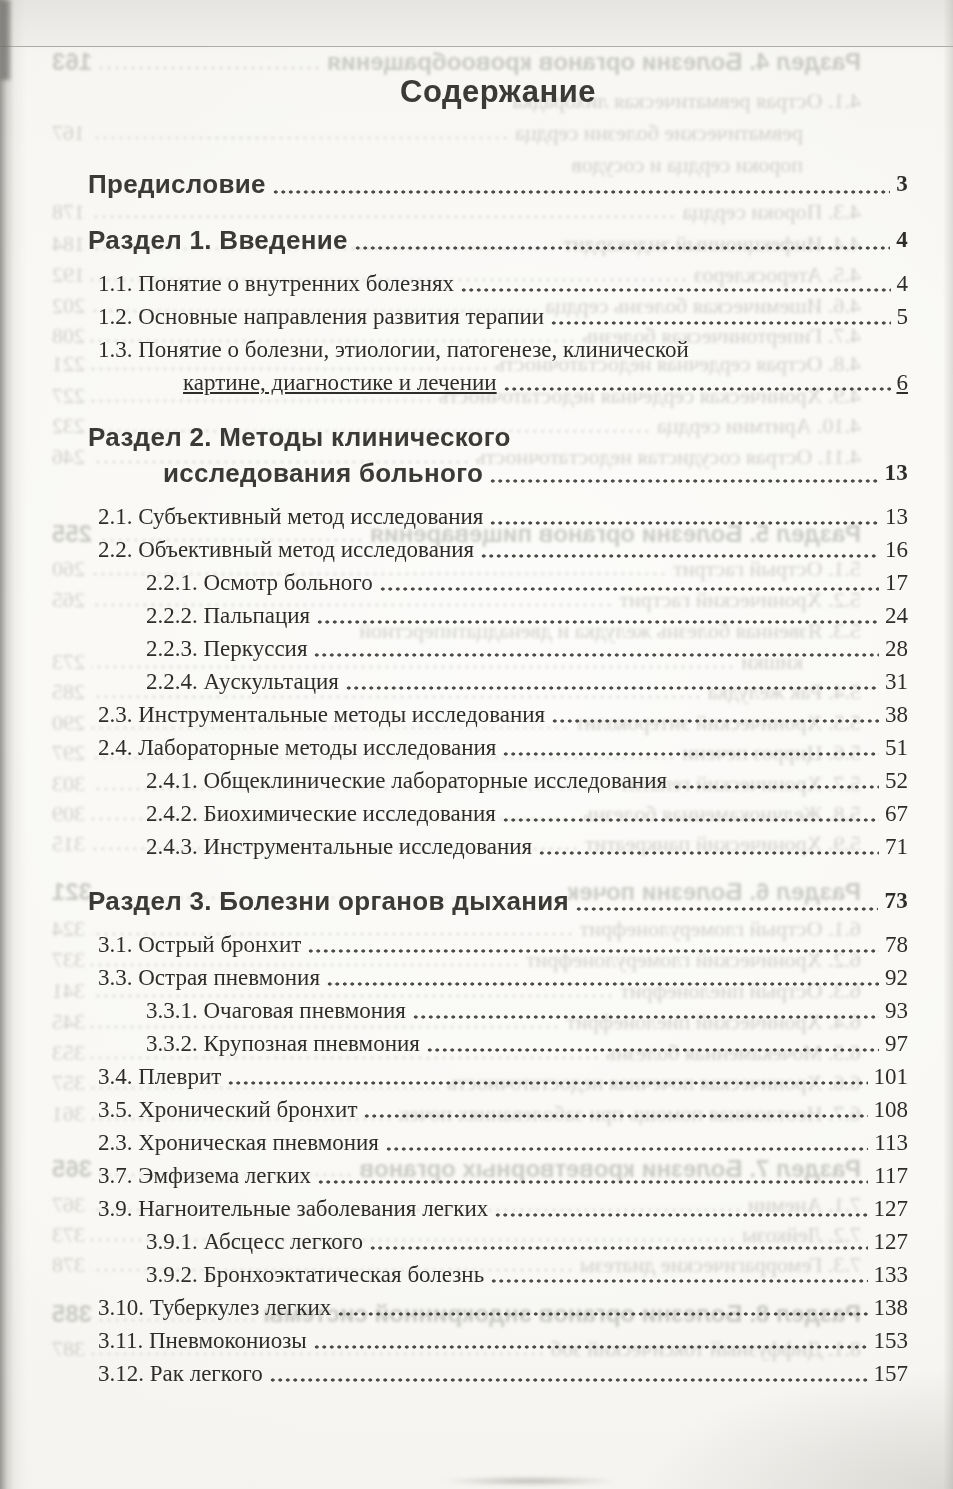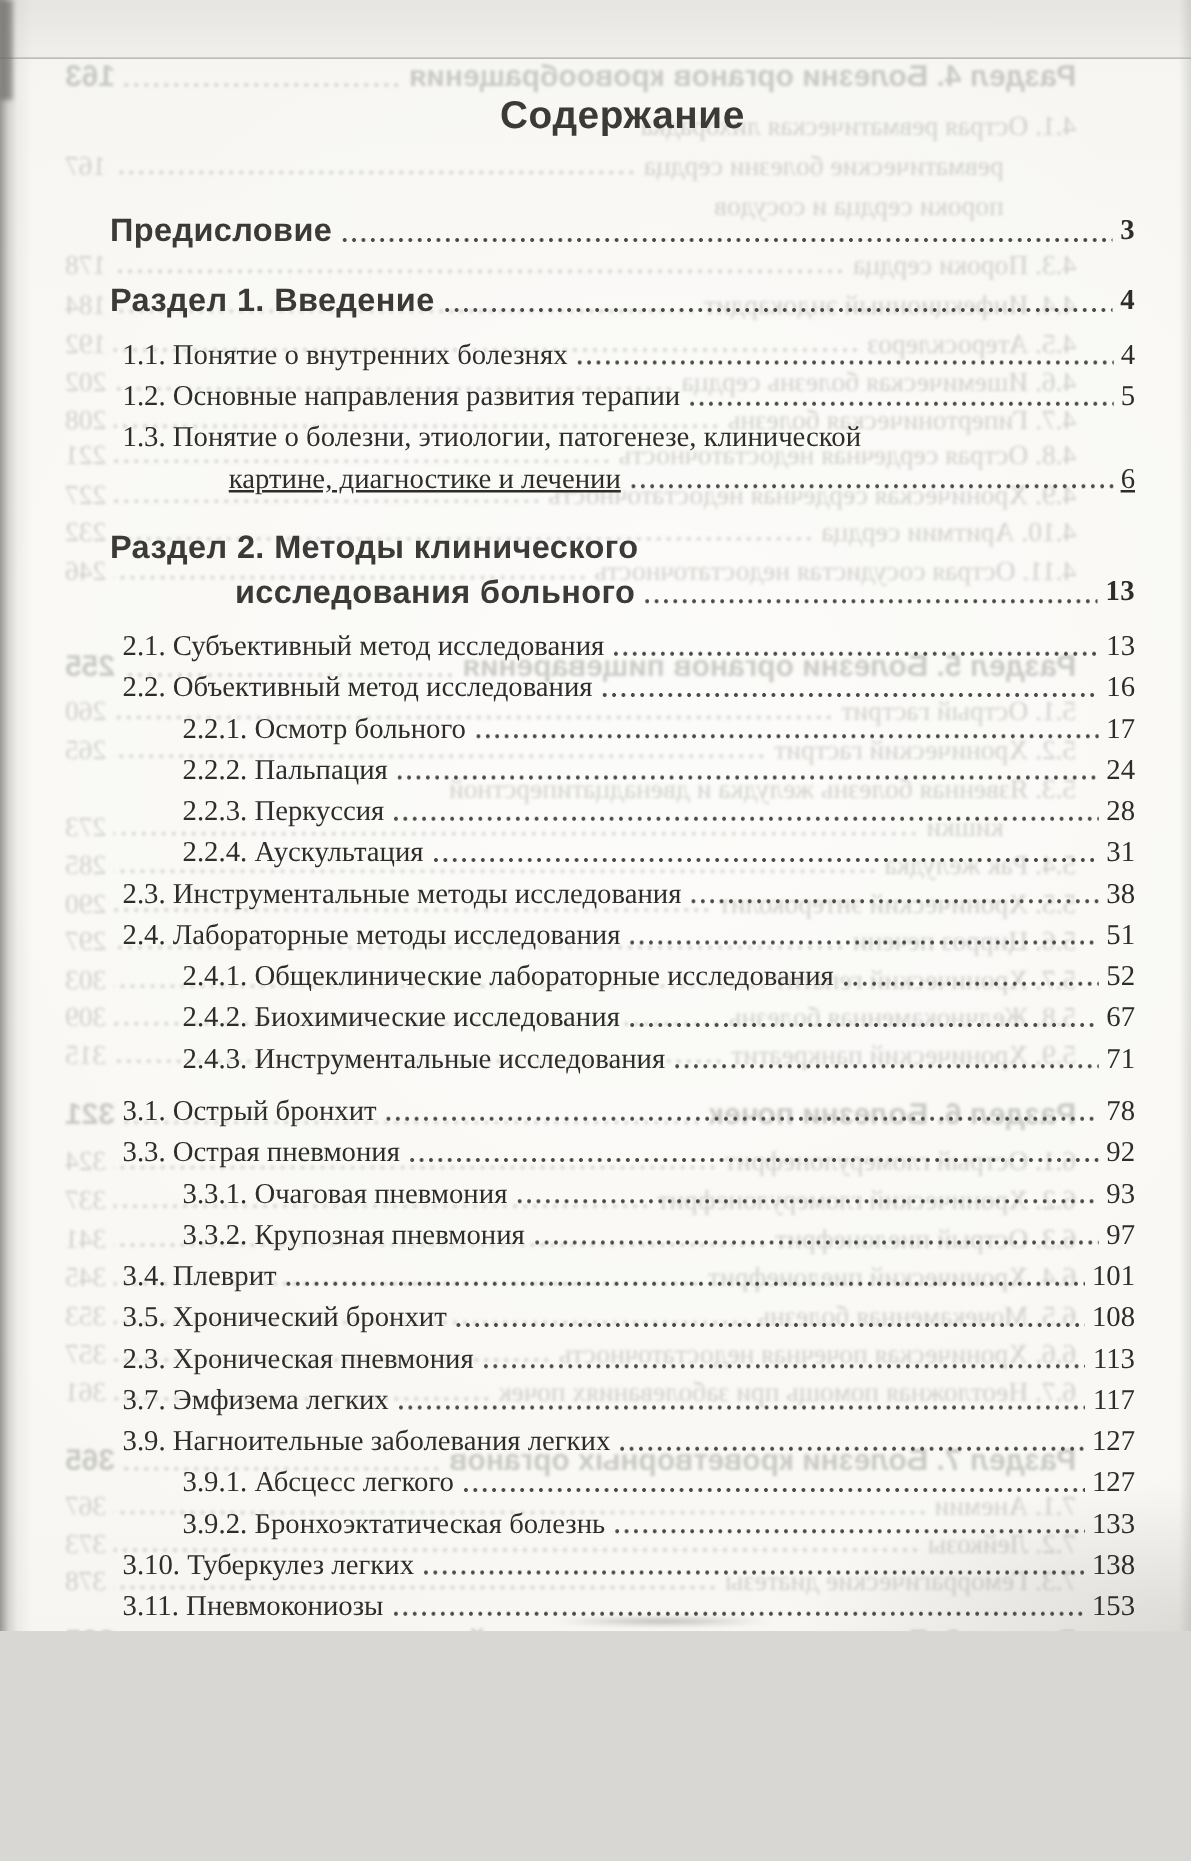--- a/index.html
+++ b/index.html
@@ -1,19 +1,19 @@
 <!DOCTYPE html>
 <html lang="ru"><head>
 <meta charset="utf-8">
 <title>Содержание</title>
 <style>
   html,body{margin:0;padding:0;}
   body{background:#d8d7d3;font-family:"Liberation Serif", serif;}
   .page{
-    position:relative;width:953px;height:1305px;overflow:hidden;
+    position:relative;width:953px;height:1489px;overflow:hidden;
     background:
       radial-gradient(ellipse 120% 90% at 55% 45%, rgba(255,255,255,.55), rgba(255,255,255,0) 70%),
       linear-gradient(180deg,#efedea 0,#f6f5f1 60px,#f8f7f3 300px,#f8f7f3 1200px,#f4f3ef 1489px);
     color:#2f2d2a;
   }
   
   .top-band{position:absolute;left:0;top:0;width:100%;height:46px;
     background:linear-gradient(180deg,#e7e5e1,#f1efeb);
     border-bottom:1px solid rgba(118,115,109,.5);}
   .left-edge{position:absolute;left:0;top:0;width:26px;height:100%;
@@ -50,21 +50,21 @@
   .row .leader{flex:1;height:8px;align-self:flex-end;margin:0 6px 6px;
     background-image:radial-gradient(circle,#4d4b47 1.5px,rgba(0,0,0,0) 1.7px);
     background-size:7.5px 8px;background-repeat:repeat-x;background-position:0 55%;}
   .row .pagenum{white-space:nowrap;font-family:"Liberation Serif",serif;font-size:23px;color:#2f2d2a;}
   .row.chapter{font-family:"Liberation Sans",sans-serif;font-weight:bold;font-size:26px;
     letter-spacing:.3px;color:#3c3a36;line-height:36px;}
   .row.item{font-family:"Liberation Serif",serif;font-size:23px;color:#2f2d2a;line-height:33px;}
   .row.lvl1{margin-left:10px;}
   .row.lvl2{margin-left:58px;}
   .row.cont1{margin-left:95px;text-decoration:underline;}
-  .row.contch{margin-left:100px;}
+  .row.contch{margin-left:75px;}
   .row.gap{margin-top:20px;}
   .row.gap-sm{margin-top:9px;}
 </style>
 </head>
 <body>
 
 <div class="page">
 
   <div class="bleed" id="bleed">
     <div class="bfolio">502</div>
@@ -351,20 +351,25 @@
         <div class="row item lvl2">
     <span class="label">2.4.2. Биохимические исследования</span>
     <span class="leader"></span>
     <span class="pagenum">67</span>
   </div>
         <div class="row item lvl2">
     <span class="label">2.4.3. Инструментальные исследования</span>
     <span class="leader"></span>
     <span class="pagenum">71</span>
   </div>
+        <div class="row chapter gap">
+    <span class="label">Раздел 3. Болезни органов дыхания</span>
+    <span class="leader"></span>
+    <span class="pagenum">73</span>
+  </div>
         <div class="row item lvl1 gap-sm">
     <span class="label">3.1. Острый бронхит</span>
     <span class="leader"></span>
     <span class="pagenum">78</span>
   </div>
         <div class="row item lvl1">
     <span class="label">3.3. Острая пневмония</span>
     <span class="leader"></span>
     <span class="pagenum">92</span>
   </div>

